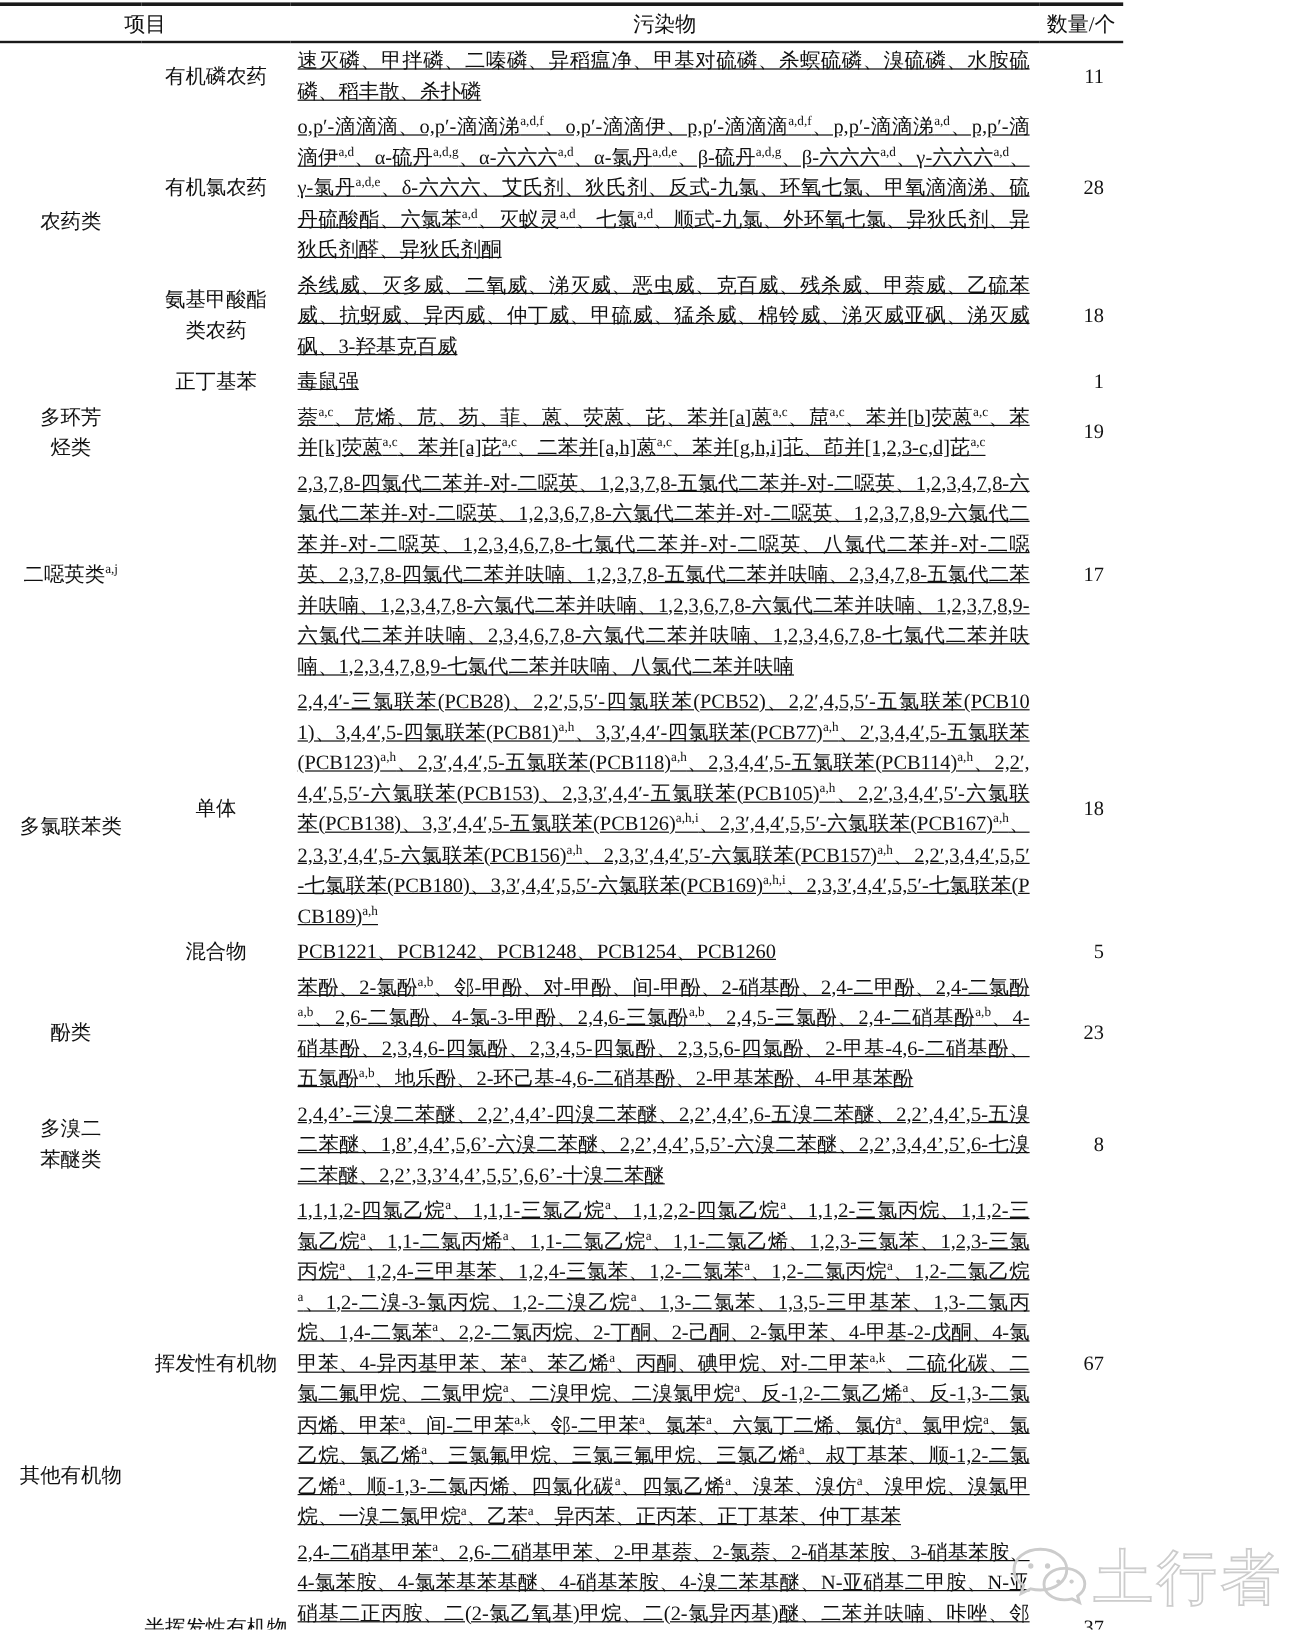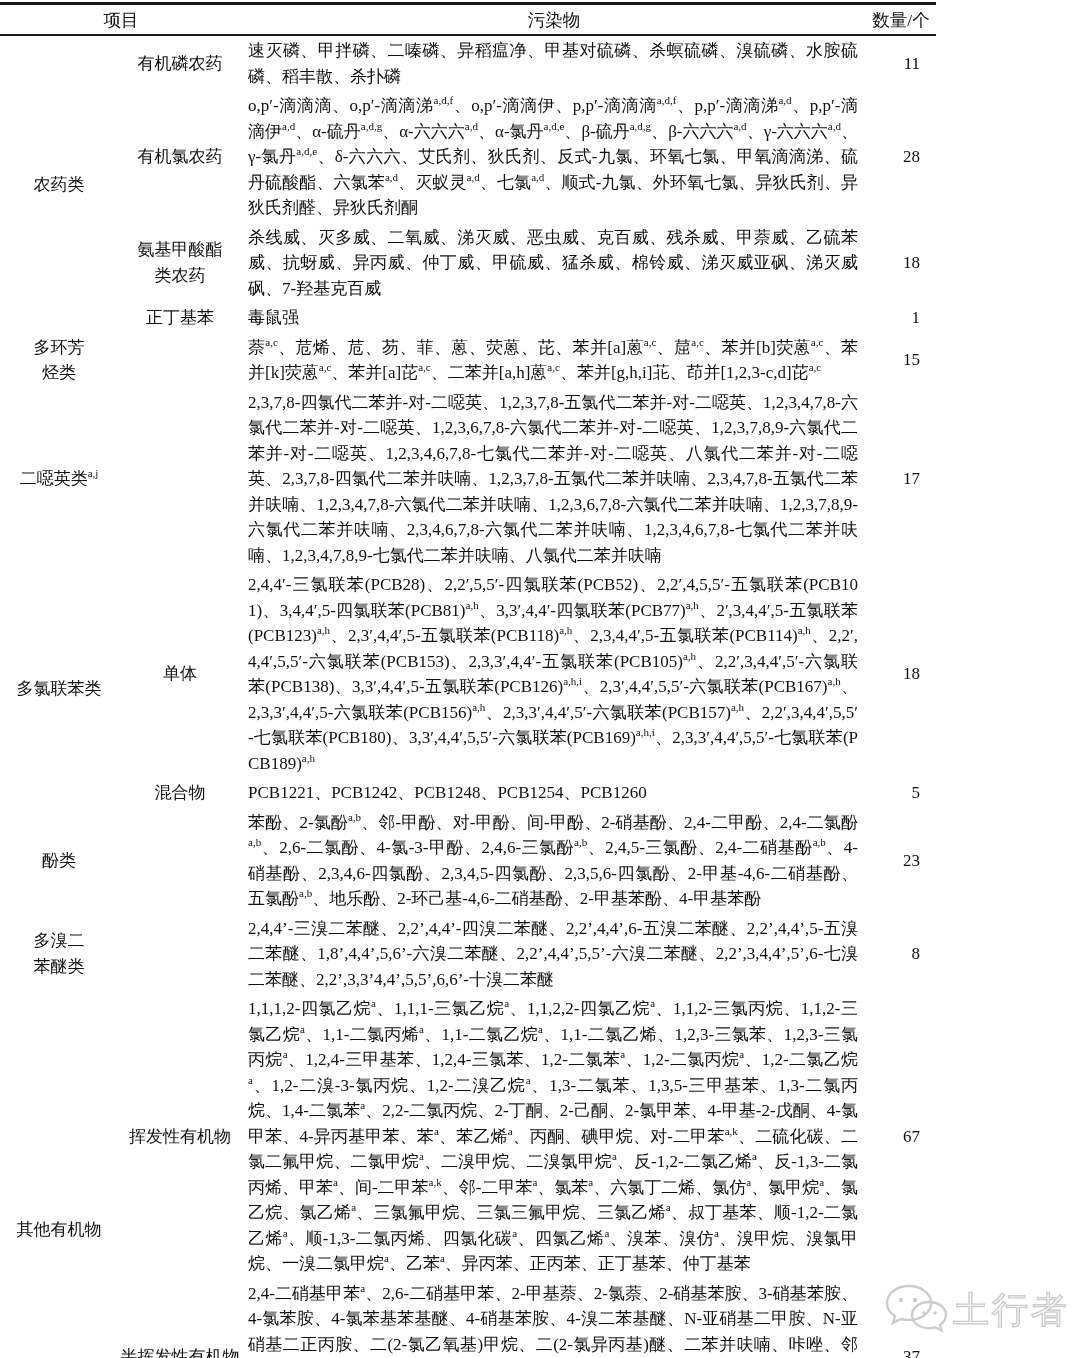--- a/index.html
+++ b/index.html
@@ -6,28 +6,28 @@
   body{width:1080px;height:1358px;position:relative;overflow:hidden;
        font-family:"Liberation Serif","DejaVu Serif",serif;color:#111;}
   table{border-collapse:collapse;width:936px;table-layout:fixed;
         border-top:3px solid #1a1a1a;border-bottom:4px solid #1a1a1a;margin-top:2px;}
   col.c-cat{width:118px;} col.c-sub{width:124px;} col.c-cnt{width:70px;}
   thead th{font-weight:normal;font-size:17.5px;height:29px;
            border-bottom:2.5px solid #1a1a1a;text-align:center;vertical-align:middle;padding:0;}
   td{font-size:17px;line-height:25.5px;vertical-align:middle;padding:2px 0;}
   td.cat,td.sub{text-align:center;white-space:pre-line;}
   td.poll{text-align:justify;text-justify:inter-ideograph;word-break:break-all;
-          padding:2px 8px 2px 6px;}
+          padding:2px 8px 2px 6px;text-decoration:underline;}
   td.cnt{text-align:right;padding-right:16px;}
   tr.total-row td{border-top:1.5px solid #1a1a1a;height:30px;font-size:12px;}
   tr.total-row td.cat{white-space:normal;}
   sup{font-size:11px;line-height:0;}
   .watermark{position:absolute;top:1282px;right:10px;display:flex;align-items:center;
              gap:4px;pointer-events:none;z-index:5;}
-  .watermark .wm-text{font-size:36px;letter-spacing:3px;color:transparent;
+  .watermark .wm-text{font-size:50px;letter-spacing:3px;color:transparent;
              -webkit-text-stroke:1.4px #cccccc;font-family:"Liberation Serif",serif;}
 </style>
 </head>
 <body>
 
 <table>
   <colgroup>
     <col class="c-cat">
       <col class="c-sub">
       <col class="c-poll">
@@ -47,33 +47,33 @@
       <td class="poll">速灭磷、甲拌磷、二嗪磷、异稻瘟净、甲基对硫磷、杀螟硫磷、溴硫磷、水胺硫磷、稻丰散、杀扑磷</td>
       <td class="cnt">11</td>
     </tr>
     <tr>
       <td class="sub">有机氯农药</td>
       <td class="poll">o,p′-滴滴滴、o,p′-滴滴涕<sup>a,d,f</sup>、o,p′-滴滴伊、p,p′-滴滴滴<sup>a,d,f</sup>、p,p′-滴滴涕<sup>a,d</sup>、p,p′-滴滴伊<sup>a,d</sup>、α-硫丹<sup>a,d,g</sup>、α-六六六<sup>a,d</sup>、α-氯丹<sup>a,d,e</sup>、β-硫丹<sup>a,d,g</sup>、β-六六六<sup>a,d</sup>、γ-六六六<sup>a,d</sup>、γ-氯丹<sup>a,d,e</sup>、δ-六六六、艾氏剂、狄氏剂、反式-九氯、环氧七氯、甲氧滴滴涕、硫丹硫酸酯、六氯苯<sup>a,d</sup>、灭蚁灵<sup>a,d</sup>、七氯<sup>a,d</sup>、顺式-九氯、外环氧七氯、异狄氏剂、异狄氏剂醛、异狄氏剂酮</td>
       <td class="cnt">28</td>
     </tr>
     <tr>
       <td class="sub">氨基甲酸酯<br>类农药</td>
-      <td class="poll">杀线威、灭多威、二氧威、涕灭威、恶虫威、克百威、残杀威、甲萘威、乙硫苯威、抗蚜威、异丙威、仲丁威、甲硫威、猛杀威、棉铃威、涕灭威亚砜、涕灭威砜、7-羟基克百威</td>
+      <td class="poll">杀线威、灭多威、二氧威、涕灭威、恶虫威、克百威、残杀威、甲萘威、乙硫苯威、抗蚜威、异丙威、仲丁威、甲硫威、猛杀威、棉铃威、涕灭威亚砜、涕灭威砜、3-羟基克百威</td>
       <td class="cnt">18</td>
     </tr>
     <tr>
       <td class="sub">正丁基苯</td>
       <td class="poll">毒鼠强</td>
       <td class="cnt">1</td>
     </tr>
     <tr>
       <td class="cat">多环芳<br>烃类</td>
       <td class="sub"></td>
       <td class="poll">萘<sup>a,c</sup>、苊烯、苊、芴、菲、蒽、荧蒽、芘、苯并[a]蒽<sup>a,c</sup>、䓛<sup>a,c</sup>、苯并[b]荧蒽<sup>a,c</sup>、苯并[k]荧蒽<sup>a,c</sup>、苯并[a]芘<sup>a,c</sup>、二苯并[a,h]蒽<sup>a,c</sup>、苯并[g,h,i]苝、茚并[1,2,3-c,d]芘<sup>a,c</sup></td>
-      <td class="cnt">15</td>
+      <td class="cnt">19</td>
     </tr>
     <tr>
       <td class="cat">二噁英类<sup>a,j</sup></td>
       <td class="sub"></td>
       <td class="poll">2,3,7,8-四氯代二苯并-对-二噁英、1,2,3,7,8-五氯代二苯并-对-二噁英、1,2,3,4,7,8-六氯代二苯并-对-二噁英、1,2,3,6,7,8-六氯代二苯并-对-二噁英、1,2,3,7,8,9-六氯代二苯并-对-二噁英、1,2,3,4,6,7,8-七氯代二苯并-对-二噁英、八氯代二苯并-对-二噁英、2,3,7,8-四氯代二苯并呋喃、1,2,3,7,8-五氯代二苯并呋喃、2,3,4,7,8-五氯代二苯并呋喃、1,2,3,4,7,8-六氯代二苯并呋喃、1,2,3,6,7,8-六氯代二苯并呋喃、1,2,3,7,8,9-六氯代二苯并呋喃、2,3,4,6,7,8-六氯代二苯并呋喃、1,2,3,4,6,7,8-七氯代二苯并呋喃、1,2,3,4,7,8,9-七氯代二苯并呋喃、八氯代二苯并呋喃</td>
       <td class="cnt">17</td>
     </tr>
     <tr>
       <td class="cat" rowspan="2">多氯联苯类</td>
       <td class="sub">单体</td>

